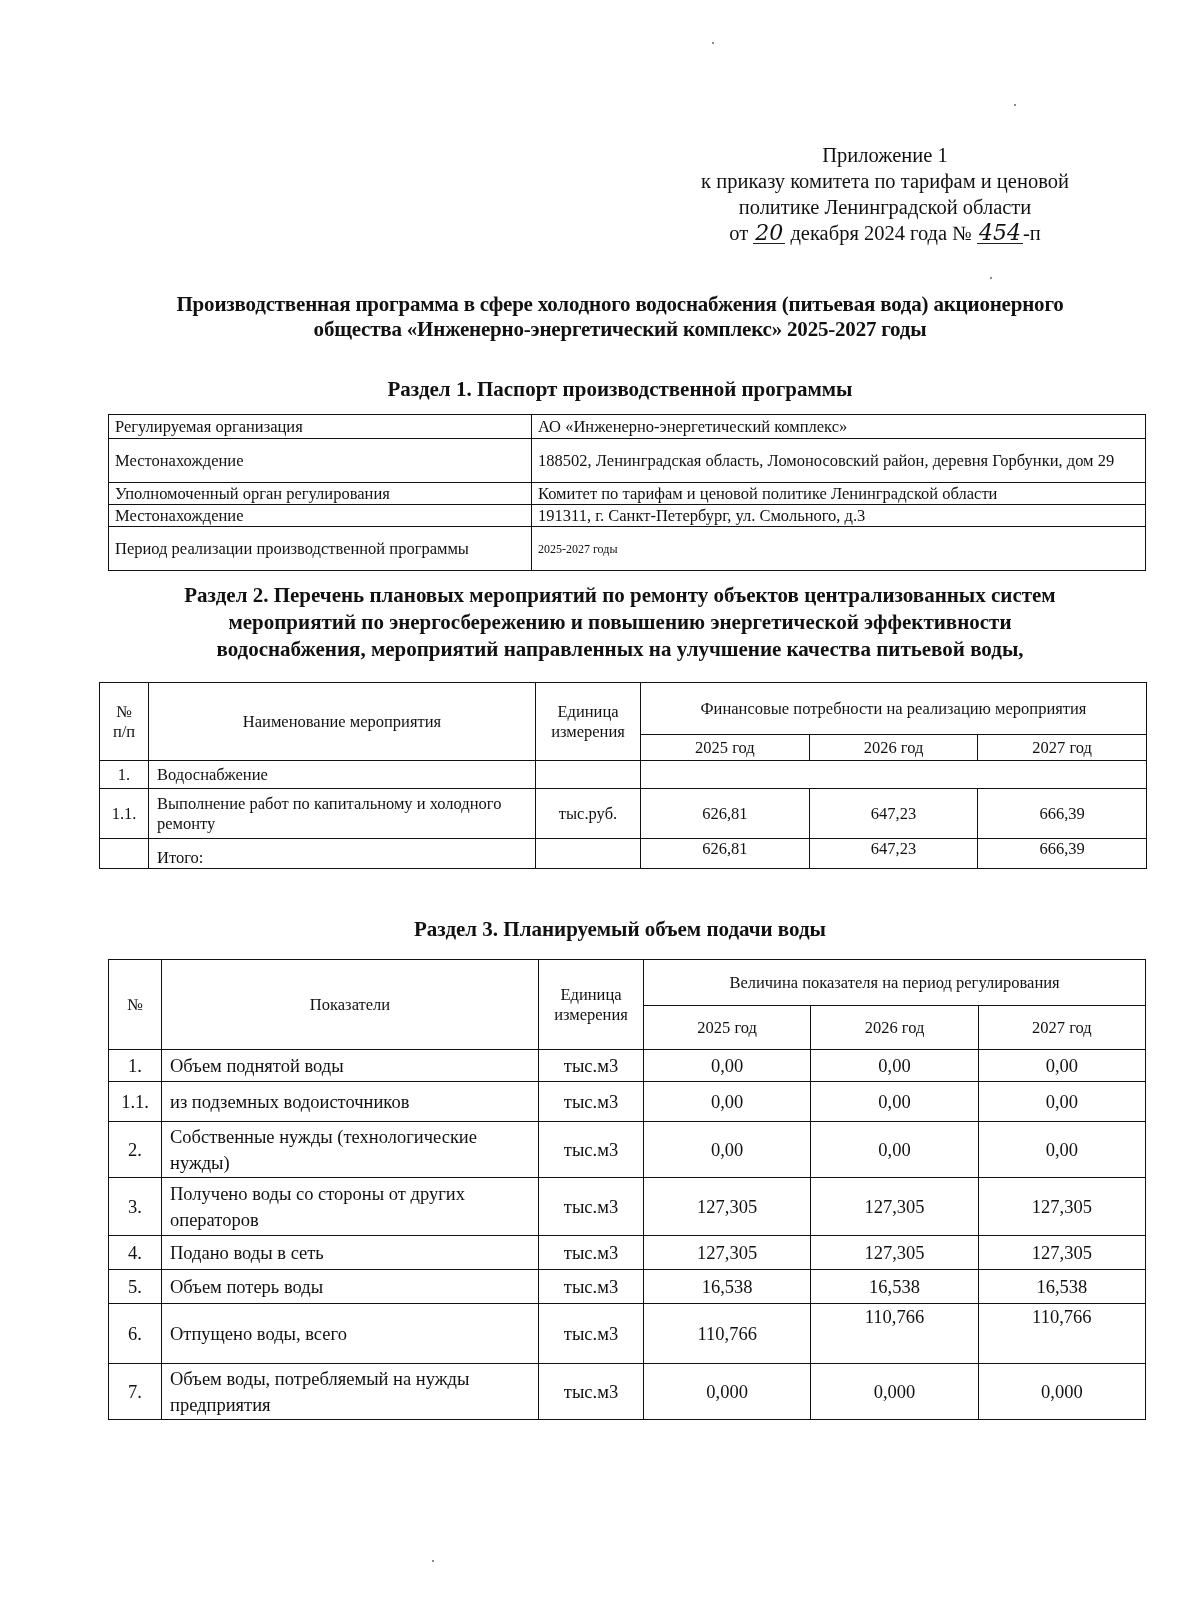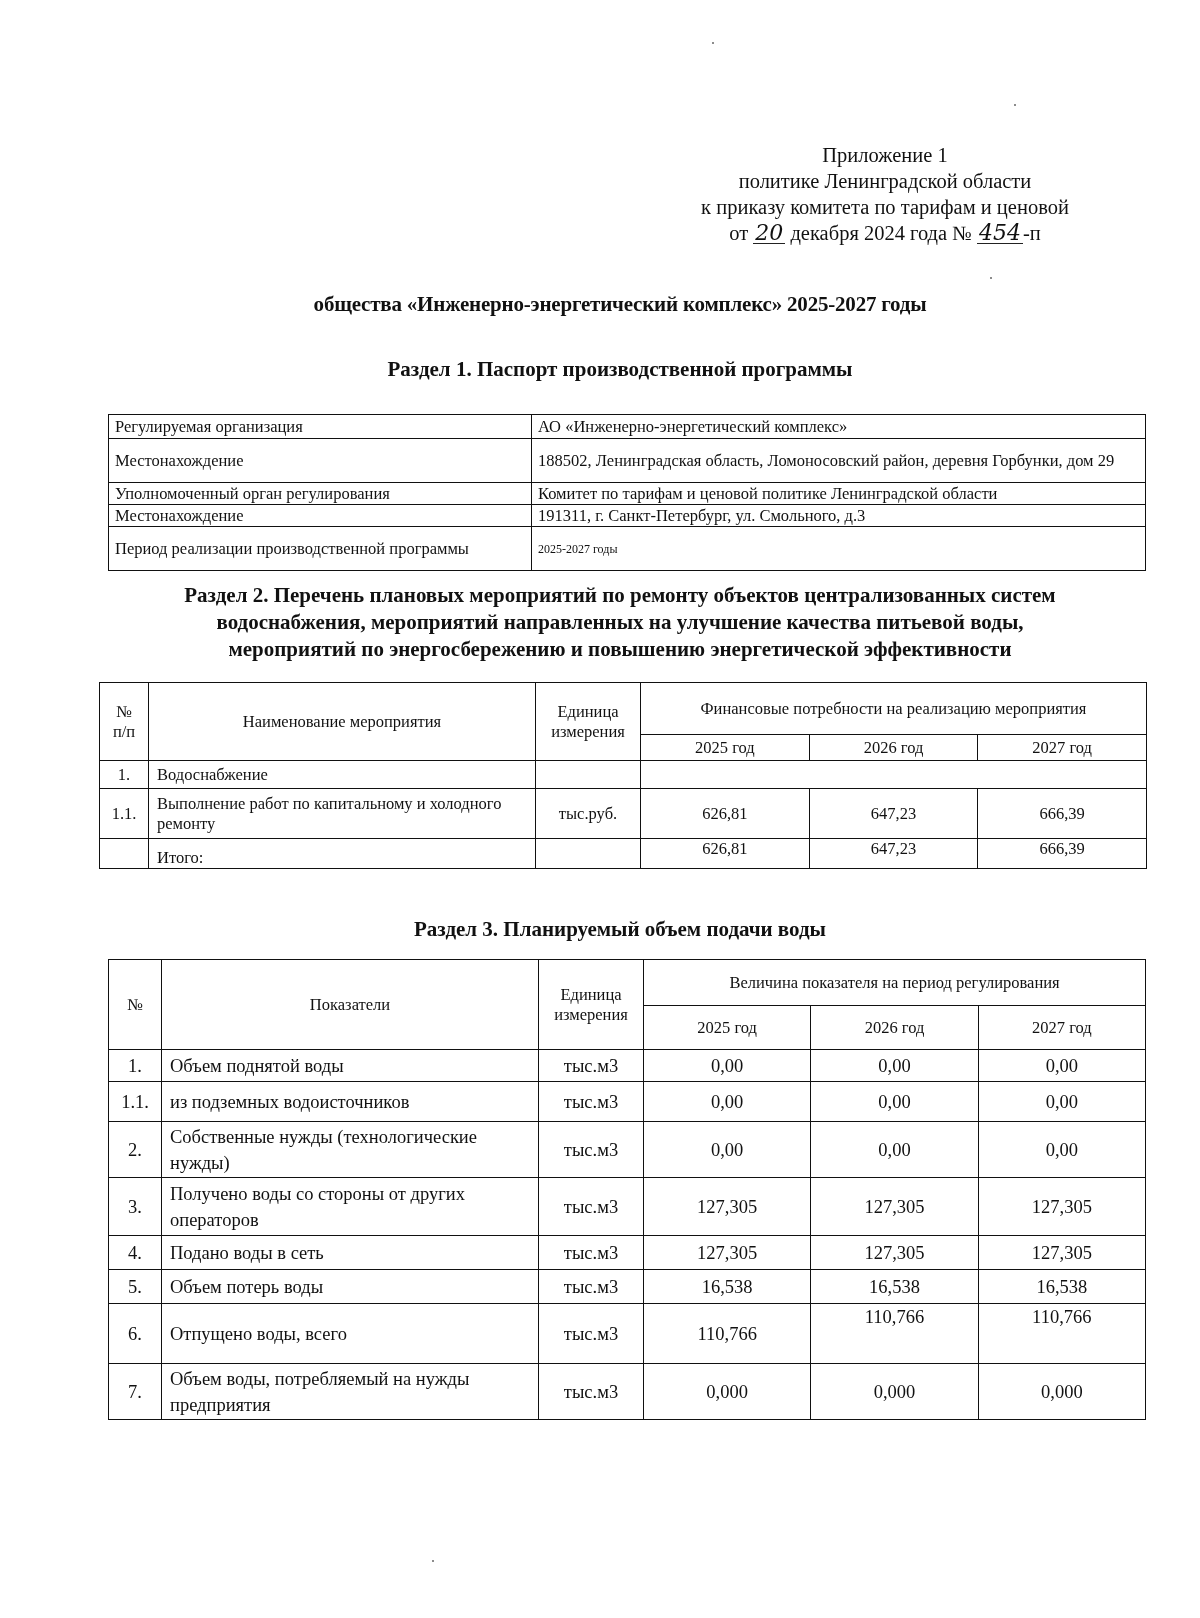--- a/index.html
+++ b/index.html
@@ -57,35 +57,36 @@
 
 <div class="page">
 
   <div class="speck" style="left:712px;top:42px"></div>
   <div class="speck" style="left:1014px;top:104px"></div>
   <div class="speck" style="left:990px;top:277px"></div>
   <div class="speck" style="left:432px;top:1560px"></div>
 
   <div class="appendix">
     <div>Приложение 1</div>
+    <div>к приказу комитета по тарифам и ценовой</div>
     <div>политике Ленинградской области</div>
-    <div>к приказу комитета по тарифам и ценовой</div>
     <div>
       <span>от</span>
       <span class="hand">20</span>
       <span>декабря 2024 года №</span>
       <span class="hand">454</span><span>-п</span>
     </div>
   </div>
 
   <div class="doc-title">
+    <div>Производственная программа в сфере холодного водоснабжения (питьевая вода) акционерного</div>
     <div>общества «Инженерно-энергетический комплекс» 2025-2027 годы</div>
   </div>
 
-  <div class="section-title" style="top:356px">Раздел 1. Паспорт производственной программы</div>
+  <div class="section-title" style="top:376px">Раздел 1. Паспорт производственной программы</div>
   <table class="t1">
     <tbody>
         <tr style="height:24px">
       <td class="k">Регулируемая организация</td>
       <td>АО  «Инженерно-энергетический комплекс»</td>
     </tr>
     <tr style="height:44px">
       <td class="k">Местонахождение</td>
       <td>188502, Ленинградская область, Ломоносовский район, деревня Горбунки, дом 29</td>
     </tr>
@@ -99,22 +100,22 @@
     </tr>
     <tr style="height:44px">
       <td class="k">Период реализации производственной программы</td>
       <td class="big">2025-2027 годы</td>
     </tr>
   </tbody>
     </table>
 
   <div class="section-title" style="top:582px">
     <div>Раздел 2. Перечень плановых мероприятий по ремонту объектов централизованных систем</div>
+    <div>мероприятий по энергосбережению и повышению энергетической эффективности</div>
     <div>водоснабжения, мероприятий направленных на улучшение качества питьевой воды,</div>
-    <div>мероприятий по энергосбережению и повышению энергетической эффективности</div>
   </div>
   <table class="t2">
     <tbody>
         <tr style="height:52px">
       <th rowspan="2" class="c" style="width:32px">№ п/п</th>
       <th rowspan="2" class="c" style="width:370px">Наименование мероприятия</th>
       <th rowspan="2" class="c" style="width:88px">Единица измерения</th>
       <th colspan="3" class="c">Финансовые потребности  на реализацию мероприятия</th>
     </tr>
     <tr style="height:26px">

